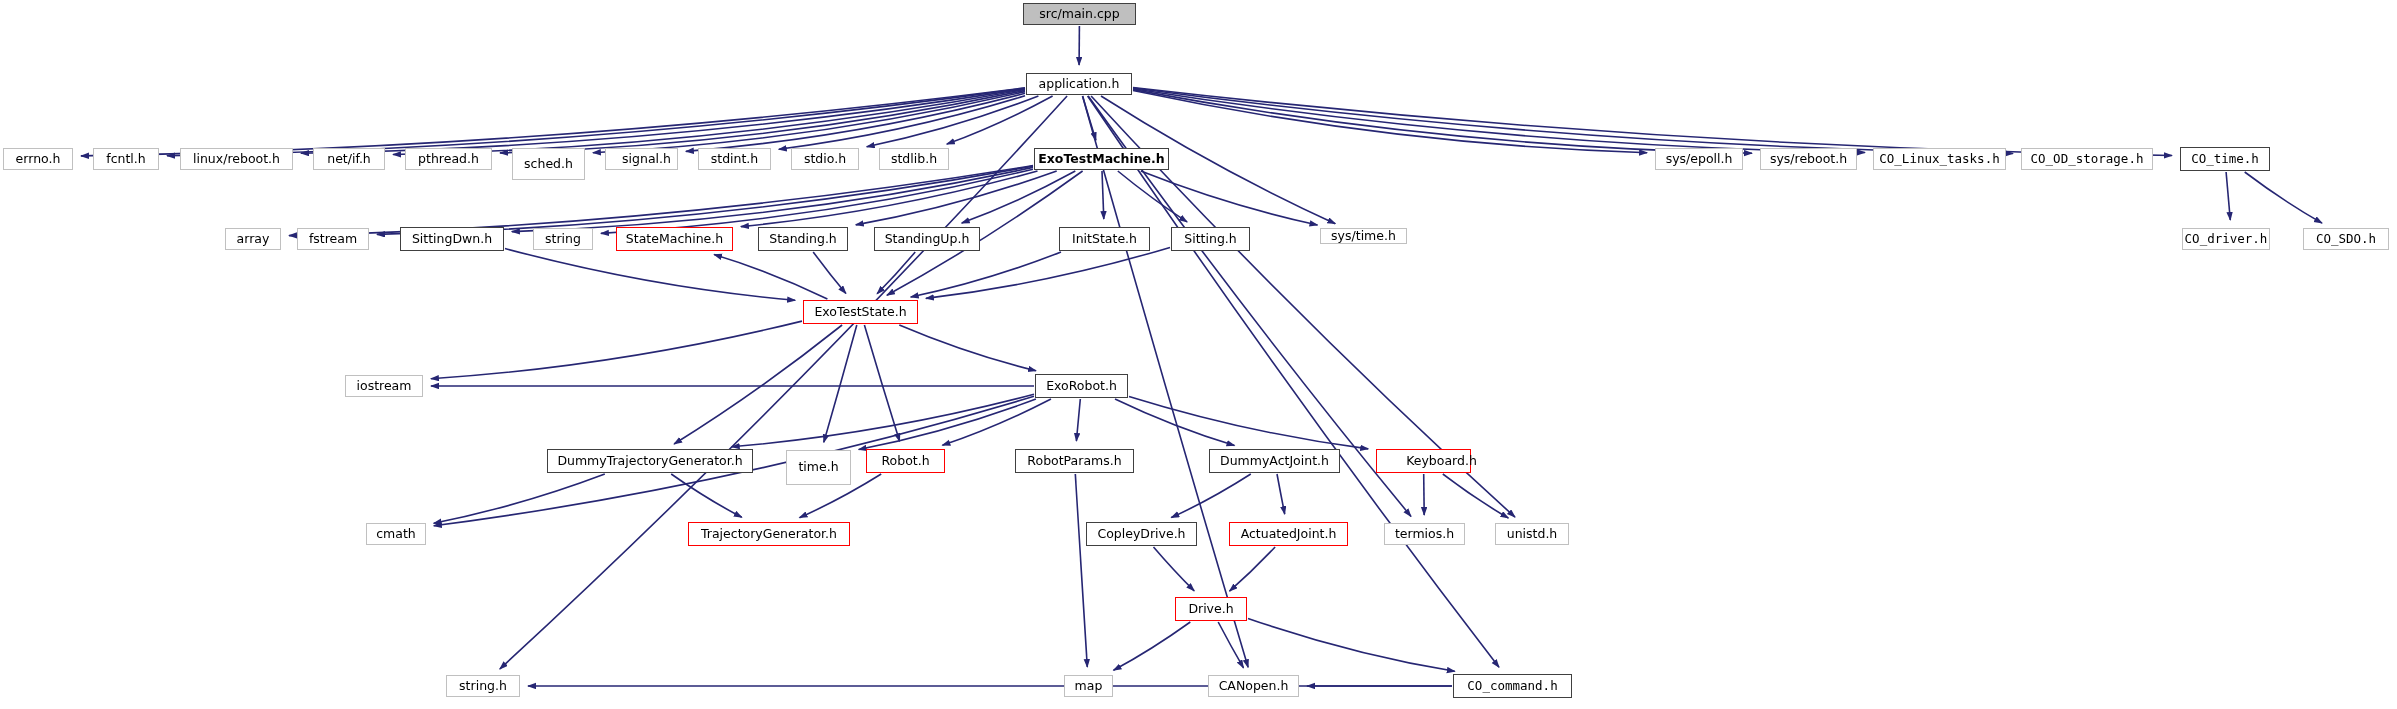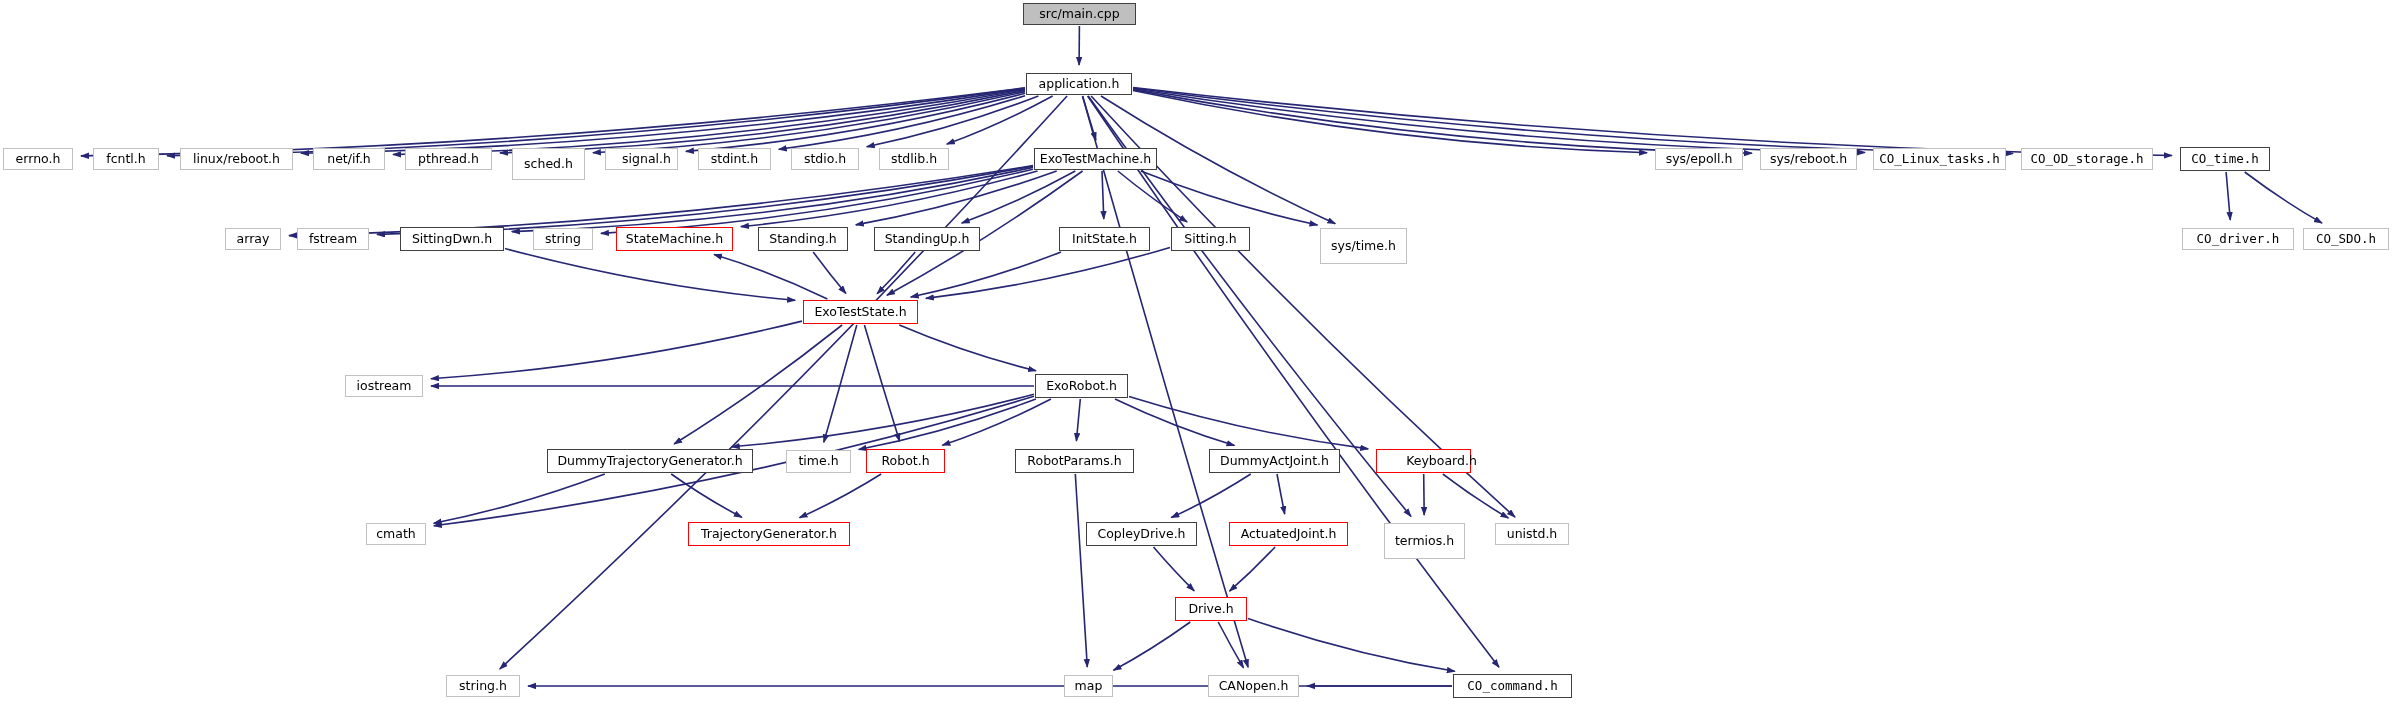--- a/index.html
+++ b/index.html
@@ -129,21 +129,21 @@
       </div>
       <div class="node n-plain" style="left: 698px; top: 148px; width: 73px; height: 22px;">
         <span style="font-size: 12.5px;">stdint.h</span>
       </div>
       <div class="node n-plain" style="left: 791px; top: 148px; width: 68px; height: 22px;">
         <span style="font-size: 12.5px;">stdio.h</span>
       </div>
       <div class="node n-plain" style="left: 879px; top: 148px; width: 70px; height: 22px;">
         <span style="font-size: 12.5px;">stdlib.h</span>
       </div>
-      <div class="node n-bold" style="left: 1034px; top: 148px; width: 123px; height: 22px;">
+      <div class="node n-bold" style="left: 1034px; top: 148px; width: 135px; height: 22px; font-weight: bold;">
         <span style="font-size: 12.5px;">ExoTestMachine.h</span>
       </div>
       <div class="node n-plain" style="left: 1655px; top: 148px; width: 88px; height: 22px;">
         <span style="font-size: 12.5px;">sys/epoll.h</span>
       </div>
       <div class="node n-plain" style="left: 1760px; top: 148px; width: 97px; height: 22px;">
         <span style="font-size: 12.5px;">sys/reboot.h</span>
       </div>
       <div class="node n-plain" style="left: 1873px; top: 148px; width: 133px; height: 22px;">
         <span class="mono" style="font-size: 12.5px;">CO_Linux_tasks.h</span>
@@ -174,42 +174,42 @@
       </div>
       <div class="node n-bold" style="left: 874px; top: 227px; width: 106px; height: 24px;">
         <span style="font-size: 12.5px;">StandingUp.h</span>
       </div>
       <div class="node n-bold" style="left: 1059px; top: 227px; width: 91px; height: 24px;">
         <span style="font-size: 12.5px;">InitState.h</span>
       </div>
       <div class="node n-bold" style="left: 1171px; top: 227px; width: 79px; height: 24px;">
         <span style="font-size: 12.5px;">Sitting.h</span>
       </div>
-      <div class="node n-plain" style="left: 1320px; top: 228px; width: 87px; height: 36px;">
+      <div class="node n-plain" style="left: 1320px; top: 228px; width: 87px; height: 16px;">
         <span style="font-size: 12.5px;">sys/time.h</span>
       </div>
-      <div class="node n-plain" style="left: 2182px; top: 228px; width: 112px; height: 22px;">
+      <div class="node n-plain" style="left: 2182px; top: 228px; width: 88px; height: 22px;">
         <span class="mono" style="font-size: 12.5px;">CO_driver.h</span>
       </div>
       <div class="node n-plain" style="left: 2303px; top: 228px; width: 86px; height: 22px;">
         <span class="mono" style="font-size: 12.5px;">CO_SDO.h</span>
       </div>
       <div class="node n-red" style="left: 803px; top: 300px; width: 115px; height: 24px;">
         <span style="font-size: 12.5px;">ExoTestState.h</span>
       </div>
       <div class="node n-plain" style="left: 345px; top: 375px; width: 78px; height: 22px;">
         <span style="font-size: 12.5px;">iostream</span>
       </div>
       <div class="node n-bold" style="left: 1035px; top: 374px; width: 93px; height: 24px;">
         <span style="font-size: 12.5px;">ExoRobot.h</span>
       </div>
       <div class="node n-bold" style="left: 547px; top: 449px; width: 206px; height: 24px;">
         <span style="font-size: 12.5px;">DummyTrajectoryGenerator.h</span>
       </div>
-      <div class="node n-plain" style="left: 786px; top: 450px; width: 65px; height: 23px;">
+      <div class="node n-plain" style="left: 786px; top: 450px; width: 65px; height: 35px;">
         <span style="font-size: 12.5px;">time.h</span>
       </div>
       <div class="node n-red" style="left: 866px; top: 449px; width: 79px; height: 24px;">
         <span style="font-size: 12.5px;">Robot.h</span>
       </div>
       <div class="node n-bold" style="left: 1015px; top: 449px; width: 119px; height: 24px;">
         <span style="font-size: 12.5px;">RobotParams.h</span>
       </div>
       <div class="node n-bold" style="left: 1209px; top: 449px; width: 131px; height: 24px;">
         <span style="font-size: 12.5px;">DummyActJoint.h</span>
@@ -222,21 +222,21 @@
       </div>
       <div class="node n-red" style="left: 688px; top: 522px; width: 162px; height: 24px;">
         <span style="font-size: 12.5px;">TrajectoryGenerator.h</span>
       </div>
       <div class="node n-bold" style="left: 1086px; top: 522px; width: 111px; height: 24px;">
         <span style="font-size: 12.5px;">CopleyDrive.h</span>
       </div>
       <div class="node n-red" style="left: 1229px; top: 522px; width: 119px; height: 24px;">
         <span style="font-size: 12.5px;">ActuatedJoint.h</span>
       </div>
-      <div class="node n-plain" style="left: 1384px; top: 523px; width: 81px; height: 36px;">
+      <div class="node n-plain" style="left: 1384px; top: 523px; width: 81px; height: 22px;">
         <span style="font-size: 12.5px;">termios.h</span>
       </div>
       <div class="node n-plain" style="left: 1495px; top: 523px; width: 74px; height: 22px;">
         <span style="font-size: 12.5px;">unistd.h</span>
       </div>
       <div class="node n-red" style="left: 1175px; top: 597px; width: 72px; height: 24px;">
         <span style="font-size: 12.5px;">Drive.h</span>
       </div>
       <div class="node n-plain" style="left: 446px; top: 675px; width: 74px; height: 22px;">
         <span style="font-size: 12.5px;">string.h</span>

